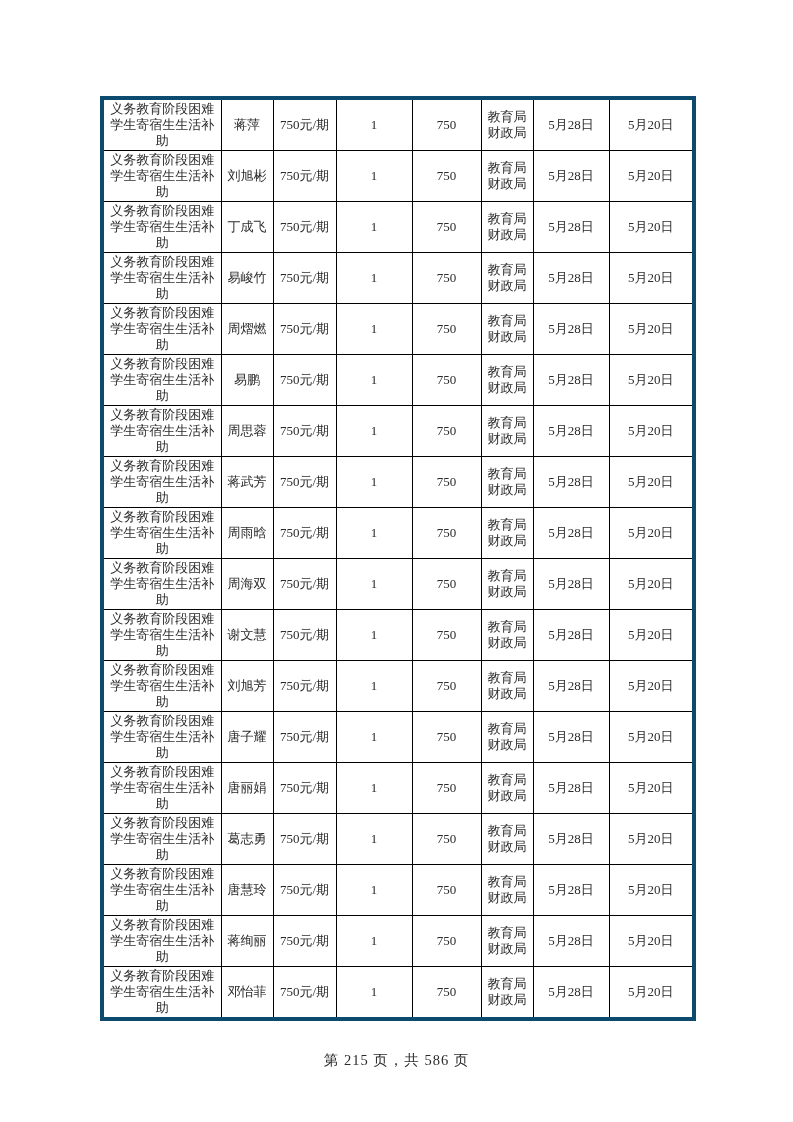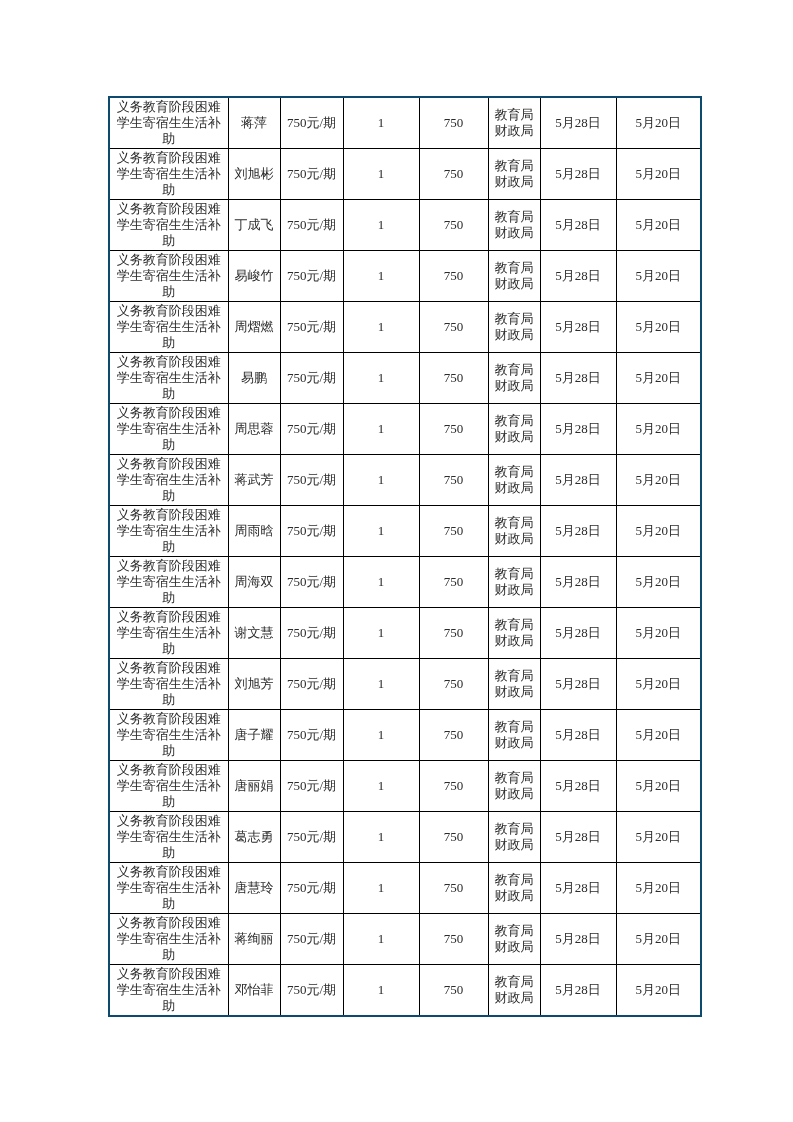--- a/index.html
+++ b/index.html
@@ -17,22 +17,21 @@
     font-family: "Liberation Serif", "DejaVu Serif", serif;
     color: #262626;
   }
   table.subsidy-table {
     position: absolute;
     left: 100px;
     top: 96px;
     width: 592px;
     border-collapse: collapse;
     table-layout: fixed;
-    border: 2px solid #0c4a6e;
-    margin-left: 8px;
+    border: 4px solid #0c4a6e;
   }
   table.subsidy-table td {
     border: 1.4px solid #000;
     text-align: center;
     vertical-align: middle;
     font-size: 13px;
     line-height: 16px;
     padding: 1px 3px;
     height: 49.4px;
     word-break: break-all;
@@ -242,14 +241,15 @@
           <td>750元/期</td>
           <td>1</td>
           <td>750</td>
           <td>教育局财政局</td>
           <td>5月28日</td>
           <td>5月20日</td>
         </tr>
       </tbody>
   </table>
 
+  <div class="page-footer">第 215 页，共 586 页</div>
 
 </div>
 
 </body></html>

